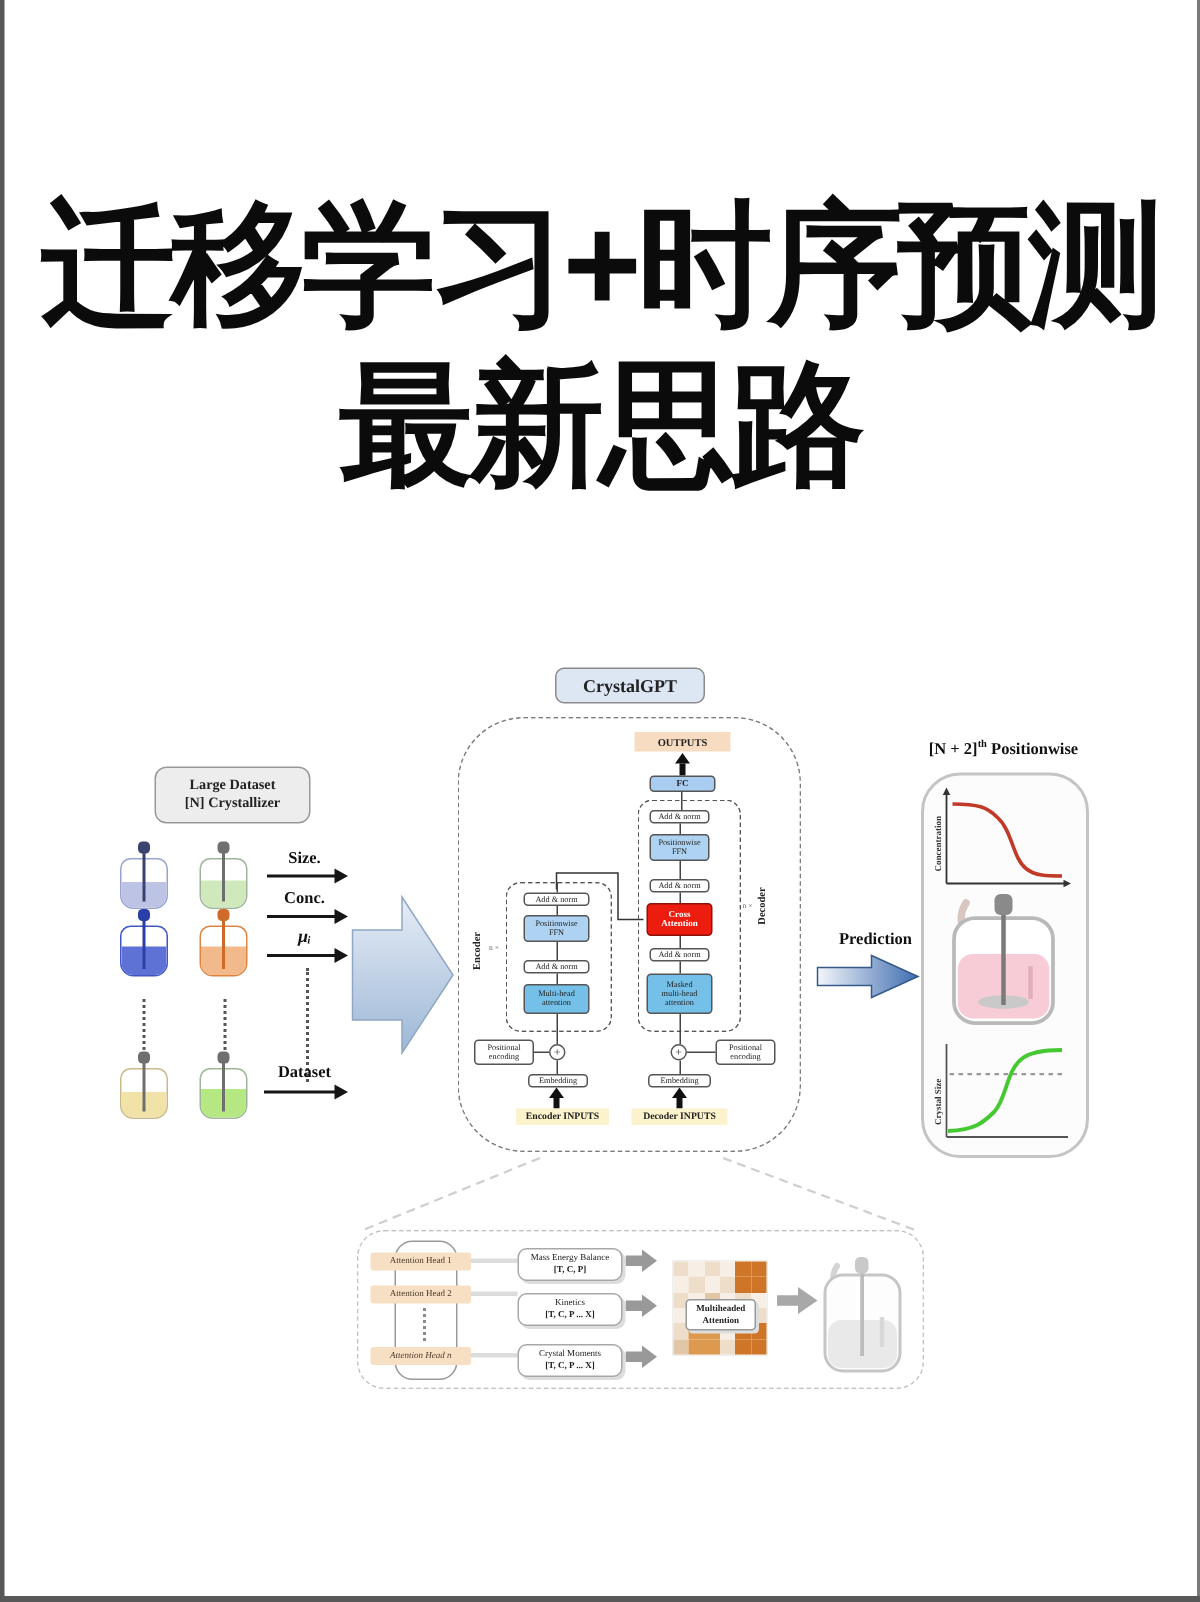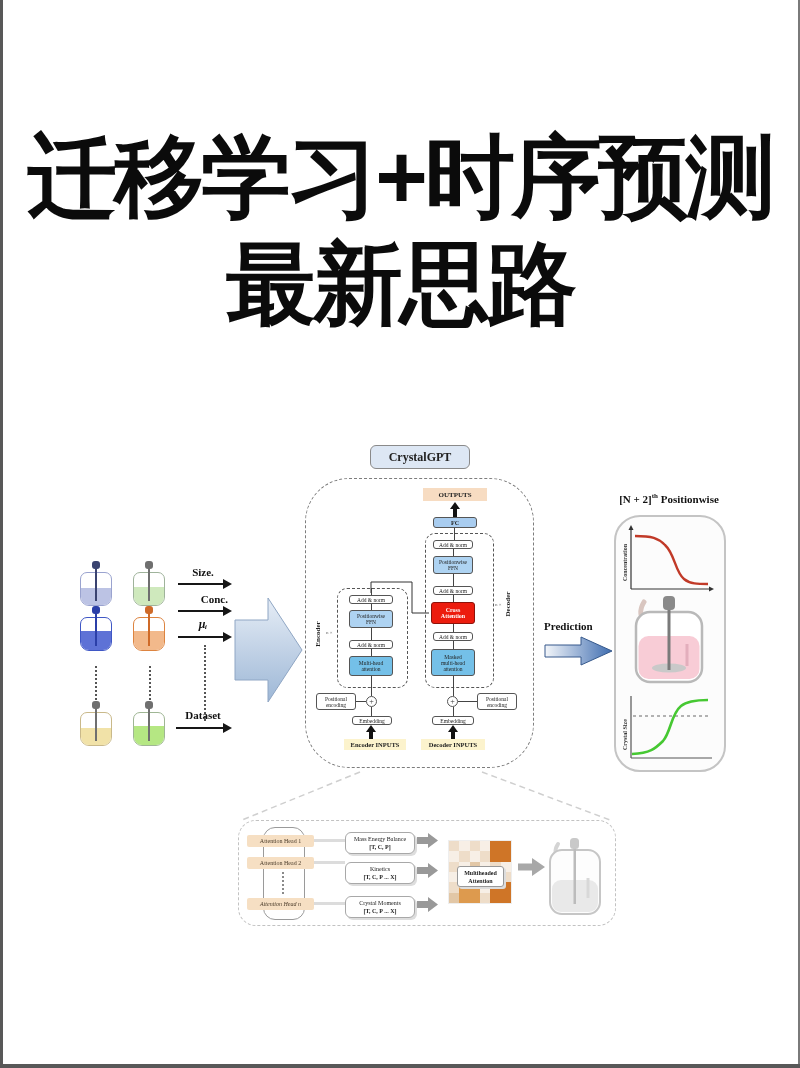--- a/index.html
+++ b/index.html
@@ -164,20 +164,26 @@
     <div class="pcircle" style="left:447px;top:266px;"><span>+</span></div>
     <div class="vline" style="left:453px;top:277px;height:9px;"></div>
     <div class="bx bd" style="left:432px;top:286px;width:42px;height:9px;font-size:5.5px;">
         <span>Embedding</span>
       </div>
     <div class="barrow" style="left:451px;top:302px;height:7px;"></div>
     <div class="bx" style="left:421px;top:309px;width:64px;height:11px;background:#fcf3cd;font-weight:bold;font-size:6.5px;color:#222;">
         <span>Decoder INPUTS</span>
       </div>
 
+    <div class="bx" style="left:103px;top:81px;width:104px;height:38px;background:#ededed;border:1.5px solid #999;border-radius:8px;font-weight:bold;font-size:9.5px;line-height:12px;">
+      <div>
+        <div>Large Dataset</div>
+        <div>[N] Crystallizer</div>
+      </div>
+    </div>
 
     <div class="vessel" style="left: 80px; top: 131px; --outline: #9aa3cf; --liquid: #bcc3e4; --rod: #3a4370; --lvl: 52%;">
         <div class="vknob"></div>
         <div class="vrod"></div>
         <div class="vbody">
           <div class="vliquid"></div>
         </div>
       </div>
     <div class="vessel" style="left: 133px; top: 131px; --outline: #9fb39b; --liquid: #cfe9bd; --rod: #6f6f6f; --lvl: 55%;">
         <div class="vknob"></div>
@@ -213,28 +219,28 @@
     <div class="vessel" style="left: 133px; top: 271px; --outline: #9fb694; --liquid: #b5e783; --rod: #6f6f6f; --lvl: 60%;">
         <div class="vknob"></div>
         <div class="vrod"></div>
         <div class="vbody">
           <div class="vliquid"></div>
         </div>
       </div>
 
     <div class="abs" style="left:178px;top:136px;width:50px;text-align:center;font-weight:bold;font-size:11px;color:#111;">Size.</div>
     <div class="larrow" style="left:178px;top:153px;width:46px;"></div>
-    <div class="abs" style="left:178px;top:163px;width:50px;text-align:right;font-weight:bold;font-size:11px;color:#111;">Conc.</div>
+    <div class="abs" style="left:178px;top:163px;width:50px;text-align:center;font-weight:bold;font-size:11px;color:#111;">Conc.</div>
     <div class="larrow" style="left:178px;top:180px;width:46px;"></div>
     <div class="abs" style="left:178px;top:187px;width:50px;text-align:center;font-weight:bold;font-style:italic;font-size:12px;color:#111;">μᵢ</div>
     <div class="larrow" style="left:178px;top:206px;width:46px;"></div>
     <div class="abs" style="left:176px;top:279px;width:54px;text-align:center;font-weight:bold;font-size:11px;color:#111;">Dataset</div>
     <div class="larrow" style="left:176px;top:297px;width:48px;"></div>
 
-    <div class="abs" style="left:544px;top:190px;width:64px;text-align:left;font-weight:bold;font-size:11px;color:#111;">Prediction</div>
+    <div class="abs" style="left:544px;top:190px;width:64px;text-align:right;font-weight:bold;font-size:11px;color:#111;">Prediction</div>
     <div class="abs" style="left:614px;top:62px;width:110px;text-align:center;font-weight:bold;font-size:11px;color:#111;">
       <span>[N + 2]</span><sup style="font-size:7px;">th</sup><span> Positionwise</span>
     </div>
     <div class="abs" style="left:614px;top:85px;width:108px;height:253px;border:2px solid #c4c4c4;border-radius:26px;background:#fcfcfc;"></div>
 
     <svg class="abs" style="left:620px;top:93px;" width="96" height="72">
       <line x1="11" y1="66" x2="92" y2="66" stroke="#333" stroke-width="1.2"></line>
       <line x1="11" y1="66" x2="11" y2="5" stroke="#333" stroke-width="1.2"></line>
       <polygon points="11,2 8.5,7 13.5,7" fill="#333"></polygon>
       <polygon points="94,66 89,63.5 89,68.5" fill="#333"></polygon>

